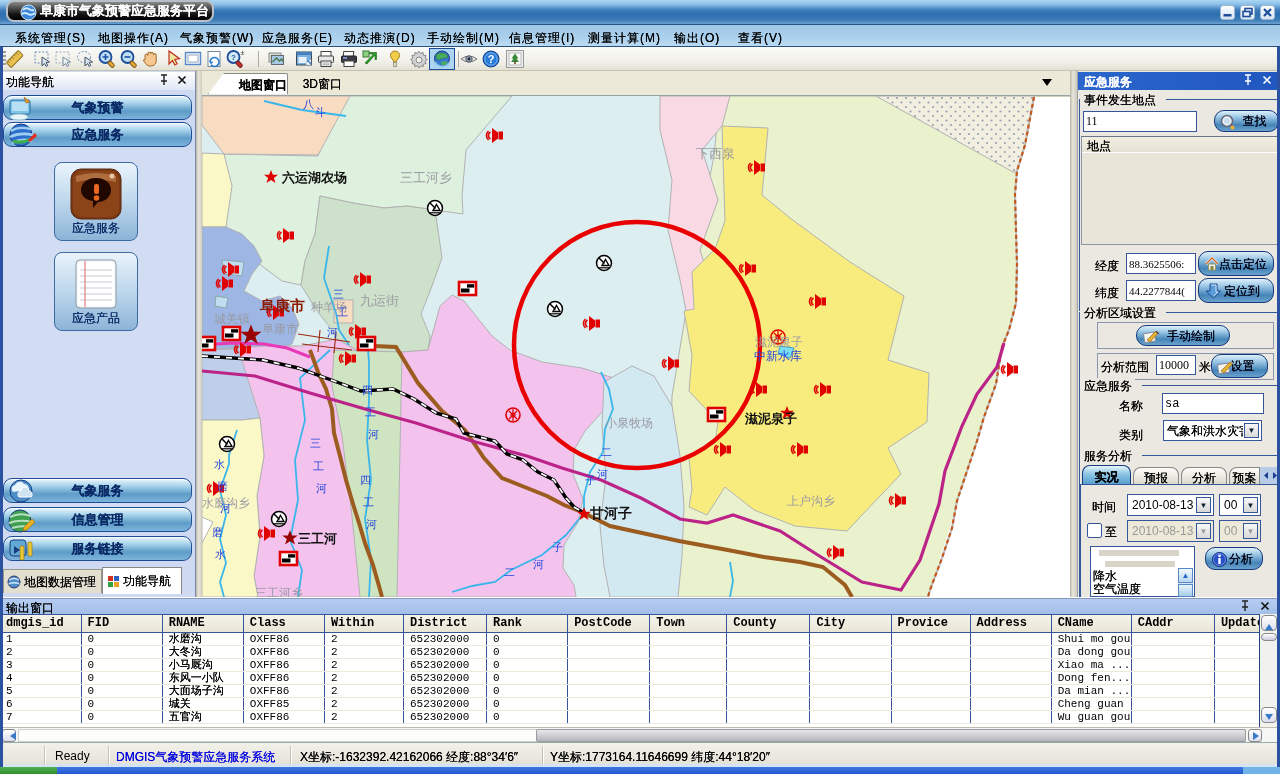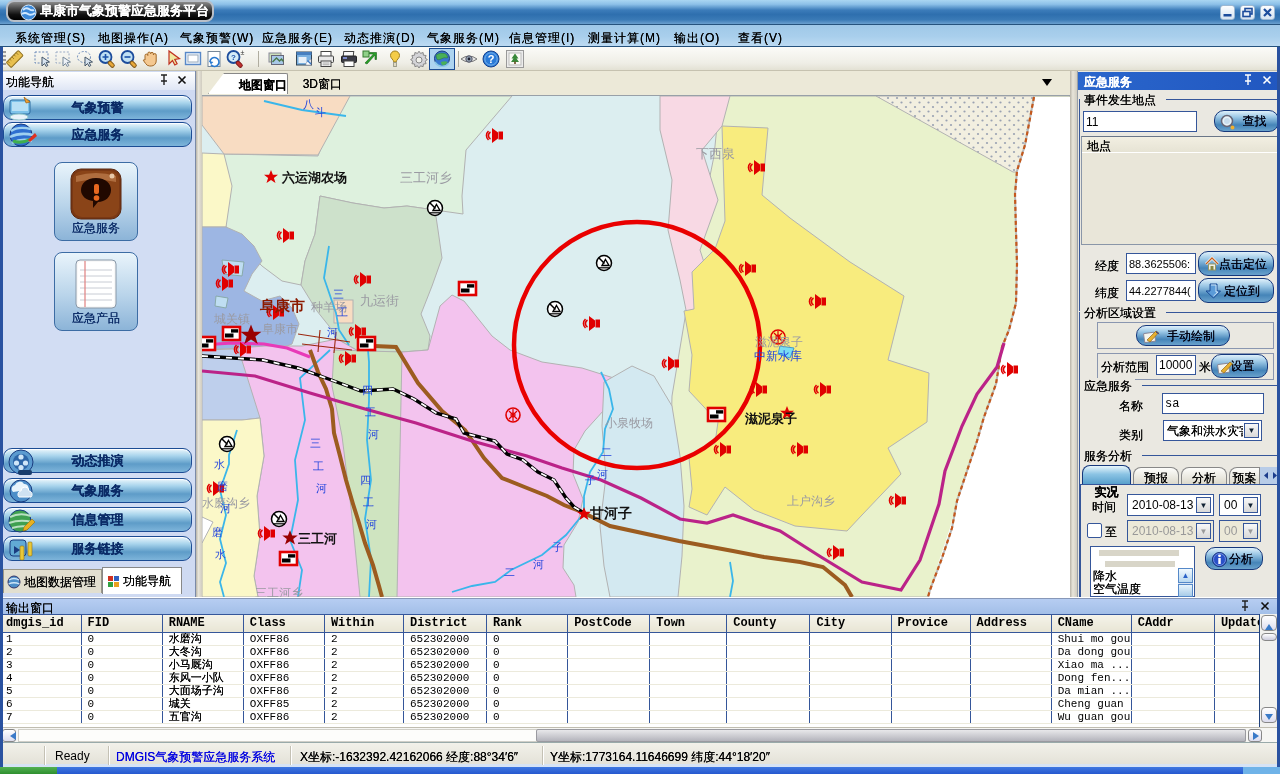--- a/index.html
+++ b/index.html
@@ -32,21 +32,21 @@
 #tabsel{left:6px;width:80px;background:#fff;border:1px solid #888;border-bottom:none;clip-path:polygon(16px 0,100% 0,100% 100%,0 100%);border-top-right-radius:2px}
 #tabsel i{display:block;font-style:normal;font-weight:bold;padding-top:3px;padding-left:12px}
 #tab3d{left:88px;width:52px;padding-top:3px}
 #mapdrop{left:840px;top:8px;width:0;height:0;border:5px solid transparent;border-top:7px solid #000}
 #mapsvg{left:0;top:25px}
 
 #rpanel{left:1077px;top:71px;width:203px;height:526px;background:#eae8e1;border-left:1px solid #98a0a8;font-size:12px}
 #rptitle{left:0;top:1px;width:203px;height:18px;background:linear-gradient(90deg,#2a66cc,#2157c0);color:#fff;padding:2px 0 0 6px;font-weight:bold}
 #rptitle .pin{position:absolute;right:28px;top:2px;color:#fff;font-weight:normal}
 #rptitle .x{position:absolute;right:9px;top:2px;color:#fff}
-.inp{background:#fff;border:1px solid #35569a;font-size:12px;padding:1px 2px;color:#000;font-family:Liberation Sans, sans-serif}
+.inp{background:#fff;border:1px solid #35569a;font-size:12px;padding:1px 2px;color:#000;font-family:Liberation Serif, serif}
 .blue-btn{border-radius:10px;border:1px solid #16387c;background:linear-gradient(#dff0fa 0%,#9cc8e6 30%,#4584b8 70%,#6aa2cc 100%);color:#001;font-size:12px;text-align:center}
 .combo-arrow{position:absolute;right:2px;top:2px;bottom:2px;width:15px;background:linear-gradient(#f8f8f8,#d8d8d8);border:1px solid #35569a;font-size:8px;text-align:center;color:#123}
 
 #outwin{left:0;top:597px;width:1280px;height:145px;background:#fff}
 #outtitle{left:0;top:1px;width:1280px;height:16px;background:linear-gradient(#b6cdf2,#a3bfe8);font-size:12px;color:#000;padding:1px 0 0 6px;border-top:1px solid #8898b8}
 #outtitle .pin{position:absolute;right:30px;top:1px;color:#111}
 #outtitle .x{position:absolute;right:10px;top:1px;color:#111;font-weight:bold}
 #gridwrap{left:0;top:17px;width:1280px;height:113px;overflow:hidden;border-top:1px solid #35569a}
 table#grid{border-collapse:collapse;font-size:12px;table-layout:fixed;width:1292px}
 #grid th{background:linear-gradient(#f5f3ea,#e8e5d4);border-right:1px solid #35569a;border-bottom:1px solid #35569a;font-weight:bold;text-align:left;padding:0 0 0 6px;height:14px;line-height:17px;font-family:"Liberation Mono",monospace;font-size:12px}
@@ -73,21 +73,21 @@
         <path d="M3 3 L10 10 M10 3 L3 10" stroke="#1c4c9c" stroke-width="2.2"></path>
       </svg></div>
 </div>
 
 <div id="menubar" class="abs">
   <span class="cjk" style="left:15px">系统管理(S)</span>
   <span class="cjk" style="left:98px">地图操作(A)</span>
   <span class="cjk" style="left:180px">气象预警(W)</span>
   <span class="cjk" style="left:262px">应急服务(E)</span>
   <span class="cjk" style="left:344px">动态推演(D)</span>
-  <span class="cjk" style="left:427px">气象服务(M)</span>
+  <span class="cjk" style="left:427px">手动绘制(M)</span>
   <span class="cjk" style="left:509px">信息管理(I)</span>
   <span class="cjk" style="left:588px">测量计算(M)</span>
   <span class="cjk" style="left:674px">输出(O)</span>
   <span class="cjk" style="left:738px">查看(V)</span>
 </div>
 
 <div id="toolbar" class="abs">
     <div class="grip abs"></div>
 <svg class="ticon abs" style="left:4px" viewBox="0 0 20 20">
       <g transform="rotate(-45 10 10)">
@@ -236,29 +236,20 @@
   </div>
   <div class="tile abs" style="top:181px">
     <svg width="56" height="54" viewBox="0 0 56 54" style="margin-top:5px">
         <rect x="8" y="2" width="40" height="48" rx="4" fill="#f8f8f8" stroke="#8898a8"></rect>
         <rect x="10" y="4" width="36" height="44" rx="3" fill="#ffffff"></rect>
         <path d="M12 12 h32 M12 18 h32 M12 24 h32 M12 30 h32 M12 36 h32 M12 42 h32" stroke="#c8ccd4" stroke-width="1"></path>
         <path d="M17 3 v46" stroke="#e08080" stroke-width="1.2"></path>
       </svg>
     <span class="cap cjk">应急产品</span>
   </div>
-  <div class="navpill abs cjk" style="top:377px">动态推演<span class="nicon"><svg width="32" height="32" viewBox="0 0 32 32">
-          <circle cx="15" cy="16" r="12" fill="#5b9bd0" stroke="#1a3c80"></circle>
-          <circle cx="15" cy="16" r="8" fill="#2d66a8"></circle>
-          <circle cx="15" cy="11" r="2.6" fill="#cfe6f8"></circle>
-          <circle cx="10.5" cy="17" r="2.6" fill="#cfe6f8"></circle>
-          <circle cx="19.5" cy="17" r="2.6" fill="#cfe6f8"></circle>
-          <circle cx="15" cy="21.5" r="2.6" fill="#cfe6f8"></circle>
-          <rect x="12" y="24" width="14" height="5" rx="2" fill="#183c6c"></rect>
-        </svg></span></div>
   <div class="navpill abs cjk" style="top:407px">气象服务<span class="nicon"><svg width="32" height="32" viewBox="0 0 32 32">
           <circle cx="15" cy="15" r="11" fill="#4d8ec8" stroke="#1a3c80"></circle>
           <path d="M7 16 a4 4 0 0 1 2-7 a5 5 0 0 1 9-1 a4 4 0 0 1 4 6 z" fill="#e8f4fc"></path>
           <path d="M13 21 a3.5 3.5 0 0 1 2-6 a4 4 0 0 1 8 0 a3.5 3.5 0 0 1 2 6z" fill="#cfe2f2" stroke="#fff"></path>
         </svg></span></div>
   <div class="navpill abs cjk" style="top:436px">信息管理<span class="nicon"><svg width="32" height="32" viewBox="0 0 32 32">
           <circle cx="14" cy="16" r="11" fill="#3fa050" stroke="#1a3c80"></circle>
           <path d="M4 12 Q14 7 25 11 M3 18 Q14 14 26 17 M6 23 Q15 20 24 22" stroke="#b8e0c0" stroke-width="2" fill="none"></path>
           <path d="M18 22 l8 -8 3 3 -8 8 -4 1z" fill="#e8b020" stroke="#907010" stroke-width=".6"></path>
         </svg></span></div>
@@ -513,21 +504,21 @@
   <input class="inp abs" style="left: 84px; top: 322px; width: 102px; height: 21px; font-family: &quot;Liberation Mono&quot;, monospace;" value="sa">
   <div class="abs cjk" style="left:41px;top:356px">类别</div>
   <div class="abs" style="left:85px;top:349px;width:99px;height:21px;background:#fff;border:1px solid #35569a">
       <span class="cjk" style="position:absolute;left:3px;top:2px;width:76px;overflow:hidden;white-space:nowrap">气象和洪水灾害</span>
       <span class="combo-arrow" style="line-height:14px">▼</span>
     </div>
 
   <div class="abs" style="left:1px;top:384px;width:1px;height:142px;background:#35569a"></div>
   <div class="abs cjk" style="left:6px;top:377px;background:#eae8e1;padding-right:3px">服务分析</div>
   <div class="abs" style="left:64px;top:384px;width:136px;height:1px;background:#35569a"></div>
-  <div class="abs" style="left:4px;top:394px;width:49px;height:19px;background:linear-gradient(#e8f6fc,#8cc4e4 45%,#58a0cc);border:1px solid #16387c;border-bottom:none;border-radius:8px 8px 0 0;text-align:center;padding-top:18px;font-weight:bold"><span class="cjk">实况</span></div>
+  <div class="abs" style="left:4px;top:394px;width:49px;height:19px;background:linear-gradient(#e8f6fc,#8cc4e4 45%,#58a0cc);border:1px solid #16387c;border-bottom:none;border-radius:8px 8px 0 0;text-align:center;padding-top:3px;font-weight:bold"><span class="cjk">实况</span></div>
   <div class="abs" style="left:55px;top:396px;width:46px;height:17px;background:linear-gradient(#fdfdfb,#dcd9cc);border:1px solid #888;border-bottom:none;border-radius:8px 8px 0 0;text-align:center;padding-top:2px"><span class="cjk">预报</span></div>
   <div class="abs" style="left:103px;top:396px;width:46px;height:17px;background:linear-gradient(#fdfdfb,#dcd9cc);border:1px solid #888;border-bottom:none;border-radius:8px 8px 0 0;text-align:center;padding-top:2px"><span class="cjk">分析</span></div>
   <div class="abs" style="left:151px;top:396px;width:31px;height:17px;background:linear-gradient(#fdfdfb,#dcd9cc);border:1px solid #888;border-bottom:none;border-radius:8px 0 0 0;text-align:center;padding-top:2px;overflow:hidden"><span class="cjk">预案</span></div>
   <div class="abs" style="left:182px;top:396px;width:21px;height:17px;background:#b8cce8"><svg width="21" height="17">
         <path d="M4 8.5 L8 5 V12 Z" fill="#1c3c8c"></path>
         <path d="M17 8.5 L13 5 V12 Z" fill="#1c3c8c"></path>
       </svg></div>
   <div class="abs" style="left:2px;top:413px;width:200px;height:1px;background:#35569a"></div>
   <div class="abs" style="left:2px;top:413px;width:1px;height:113px;background:#35569a"></div>
   <div class="abs cjk" style="left:14px;top:428px">时间</div>

